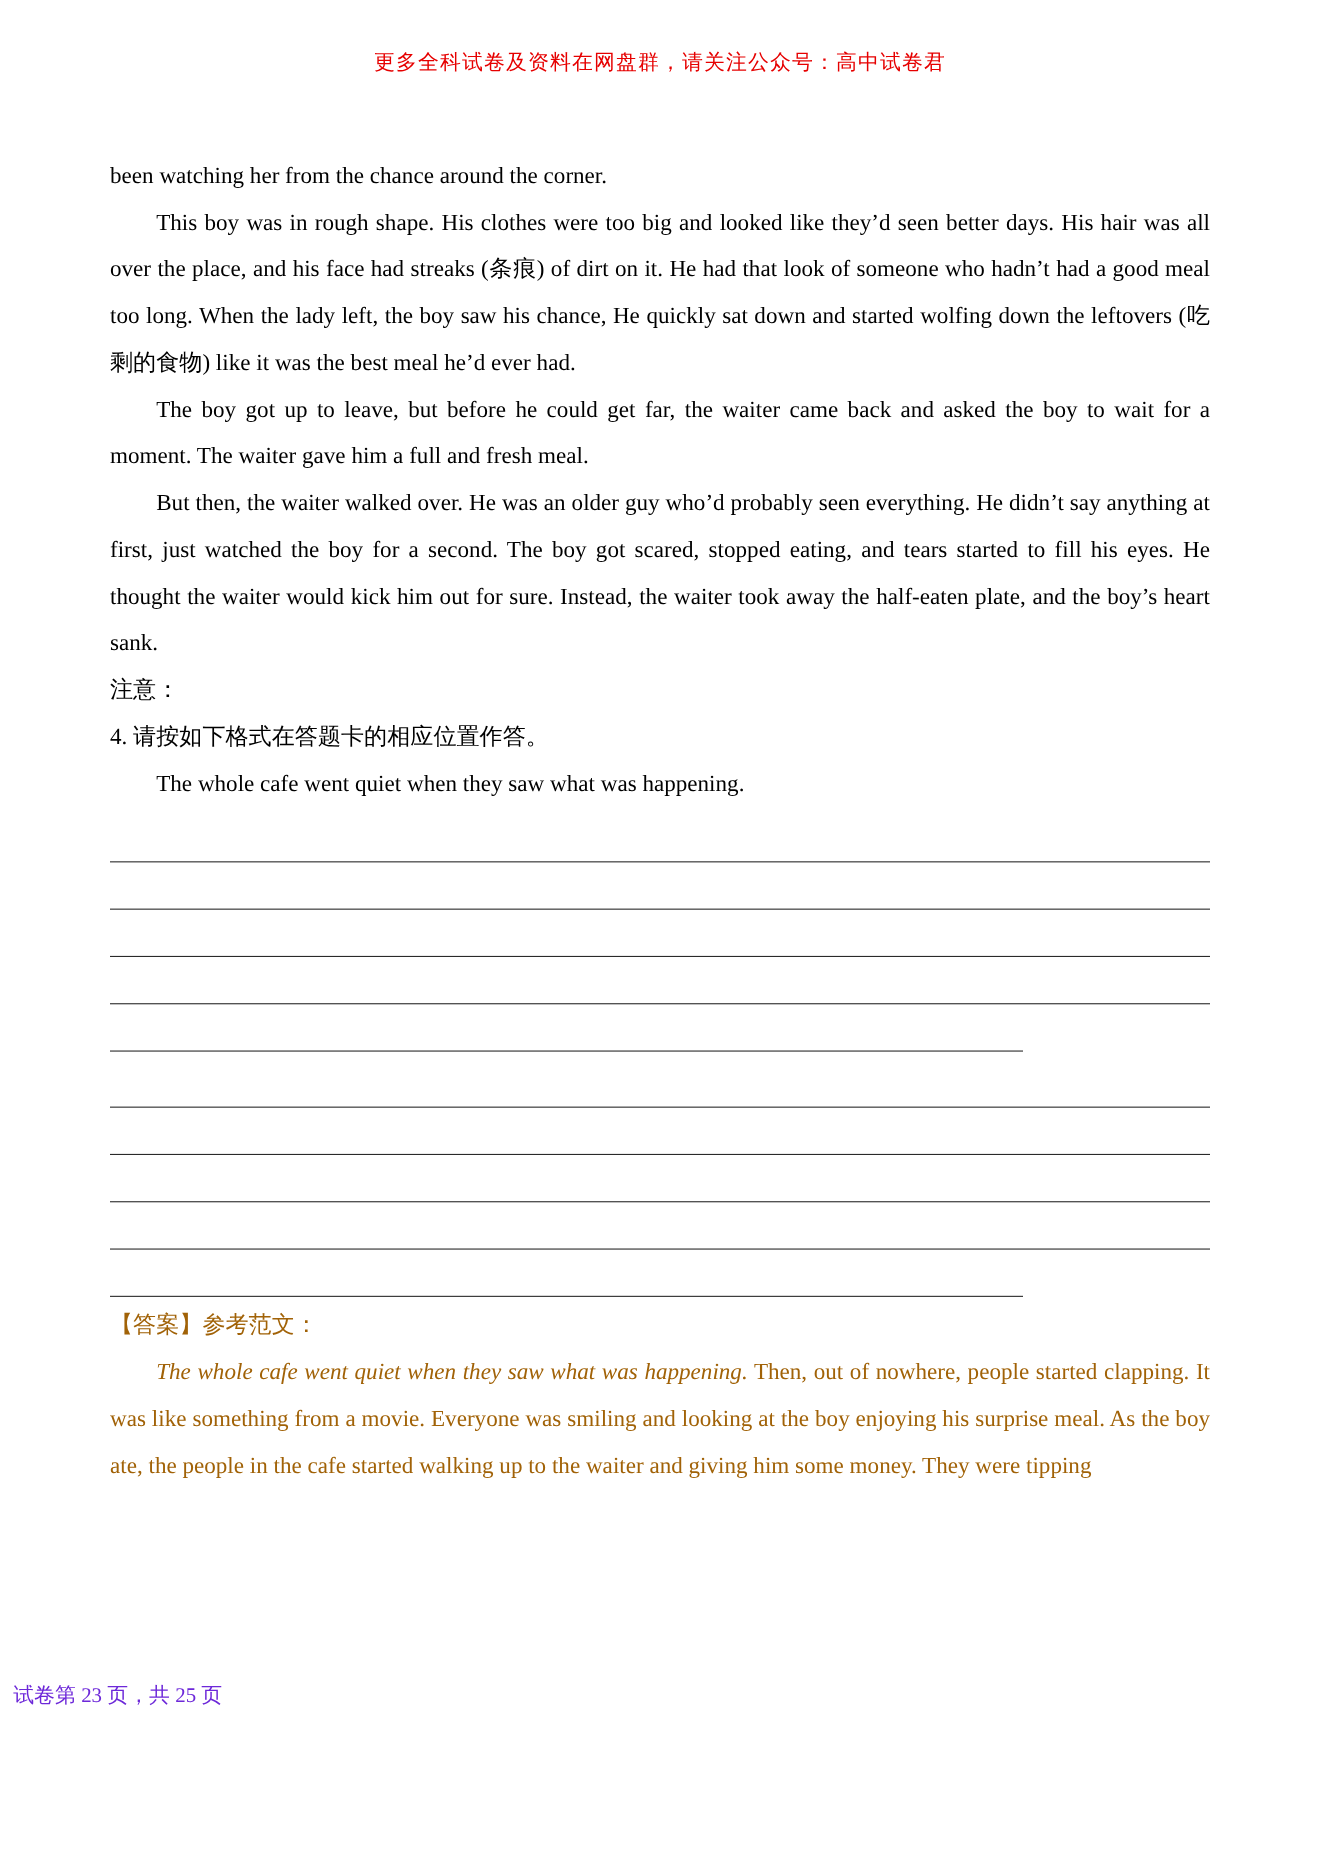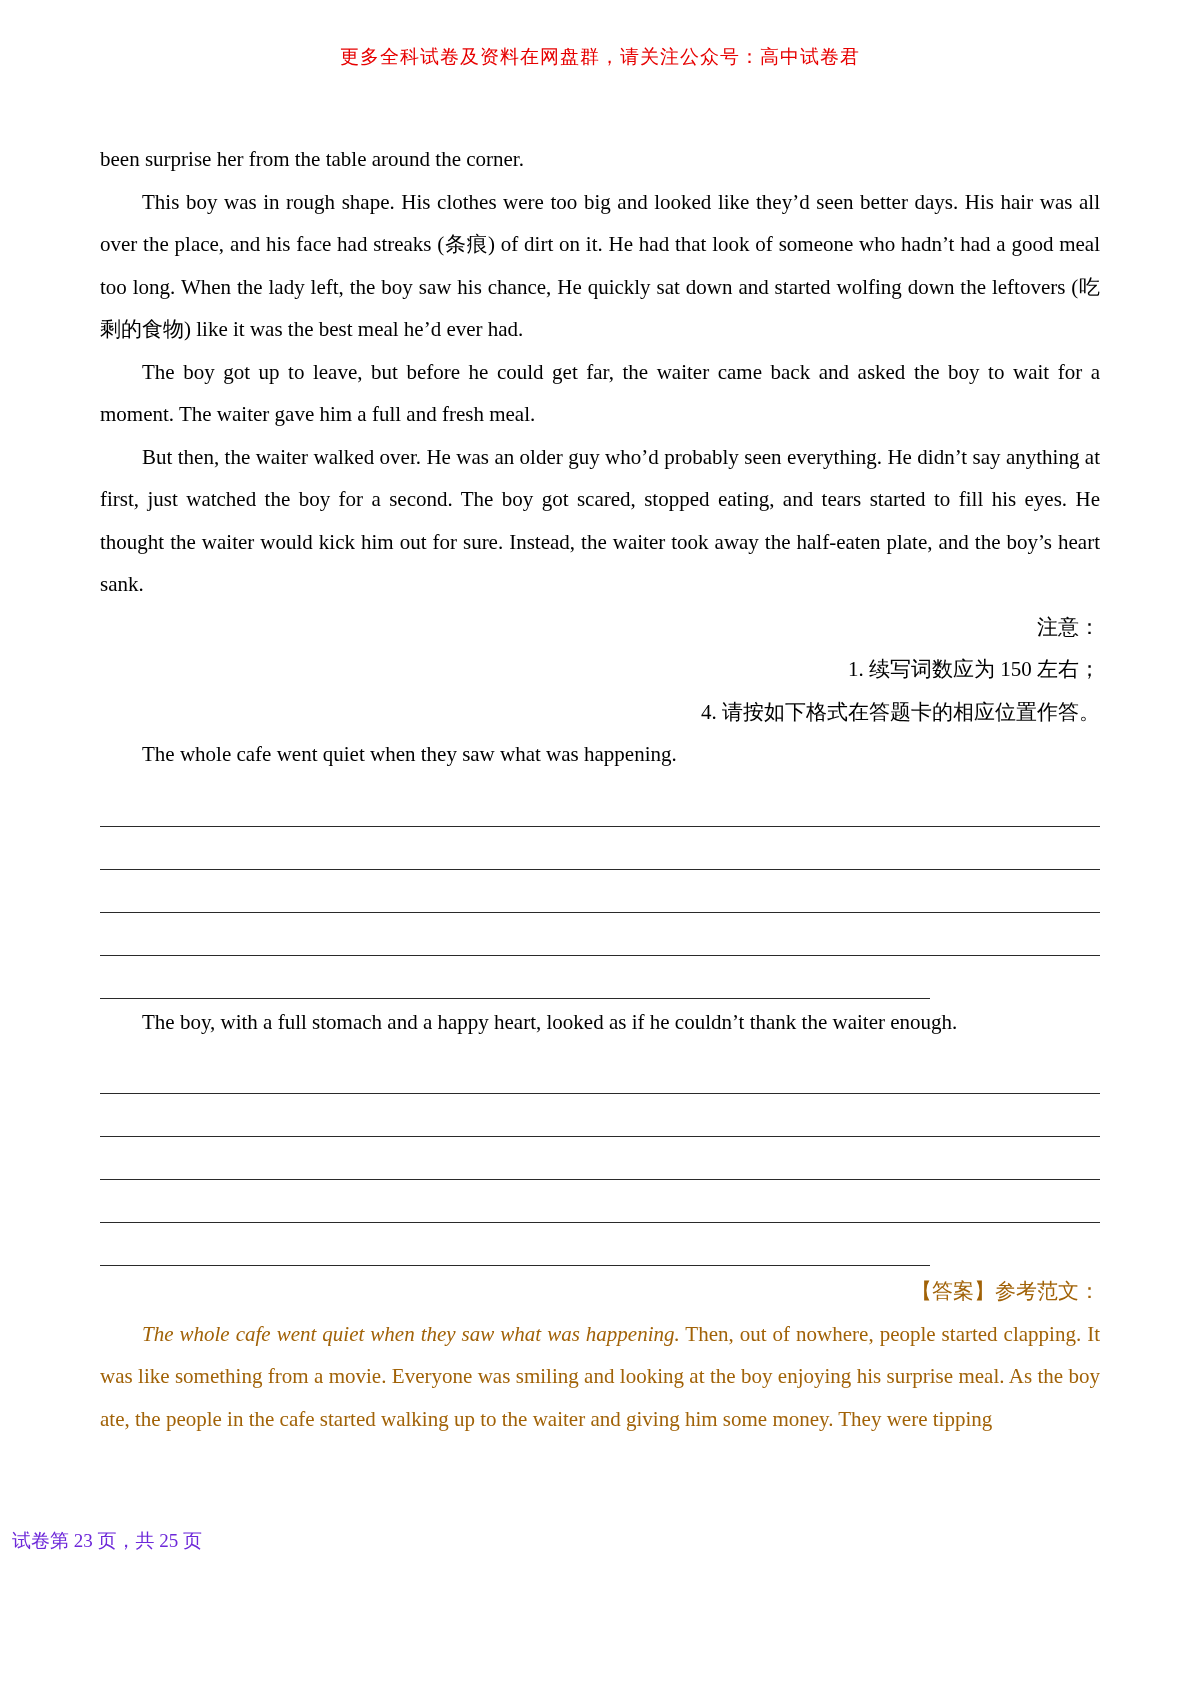--- a/index.html
+++ b/index.html
@@ -31,21 +31,21 @@
     left: 100px;
     width: 1000px;
     font-size: 21px;
     line-height: 42.5px;
   }
   p.body-para {
     text-align: justify;
     text-indent: 42px;
   }
   p.no-indent { text-indent: 0; }
-  p.cn { text-align: right; }
+  p.cn { text-align: left; }
   .answer-lines { margin-top: 8px; margin-bottom: 2px; }
   .answer-line {
     height: 43px;
     border-bottom: 1px solid #2a2a2a;
   }
   .answer-line.short { width: 83%; }
   .red { color: #a16207; }
   .answer-label { margin-top: 4px; }
   .answer-para em { font-style: italic; }
   .footer {
@@ -60,45 +60,43 @@
 </style>
 </head>
 <body>
 
 <div class="page">
 
   <div class="header-notice">更多全科试卷及资料在网盘群，请关注公众号：高中试卷君</div>
 
   <div class="content">
 
-    <p class="body-para no-indent">been surprise her from the table around the corner.</p>
+    <p class="body-para no-indent">been watching her from the chance around the corner.</p>
 
     <p class="body-para">This boy was in rough shape. His clothes were too big and looked like they’d seen better days. His hair was all over the place, and his face had streaks (条痕) of dirt on it. He had that look of someone who hadn’t had a good meal too long. When the lady left, the boy saw his chance, He quickly sat down and started wolfing down the leftovers (吃剩的食物) like it was the best meal he’d ever had.</p>
 
     <p class="body-para">The boy got up to leave, but before he could get far, the waiter came back and asked the boy to wait for a moment. The waiter gave him a full and fresh meal.</p>
 
     <p class="body-para">But then, the waiter walked over. He was an older guy who’d probably seen everything. He didn’t say anything at first, just watched the boy for a second. The boy got scared, stopped eating, and tears started to fill his eyes. He thought the waiter would kick him out for sure. Instead, the waiter took away the half-eaten plate, and the boy’s heart sank.</p>
 
     <p class="cn no-indent">注意：</p>
 
-    <p class="cn no-indent">1. 续写词数应为 150 左右；</p>
 
     <p class="cn no-indent">4. 请按如下格式在答题卡的相应位置作答。</p>
 
     <p class="body-para">The whole cafe went quiet when they saw what was happening.</p>
 
     <div class="answer-lines">
       <div class="answer-line"></div>
       <div class="answer-line"></div>
       <div class="answer-line"></div>
       <div class="answer-line"></div>
       <div class="answer-line short"></div>
     </div>
 
-    <p class="body-para">The boy, with a full stomach and a happy heart, looked as if he couldn’t thank the waiter enough.</p>
 
     <div class="answer-lines">
       <div class="answer-line"></div>
       <div class="answer-line"></div>
       <div class="answer-line"></div>
       <div class="answer-line"></div>
       <div class="answer-line short"></div>
     </div>
 
     <p class="cn no-indent red answer-label">【答案】参考范文：</p>

